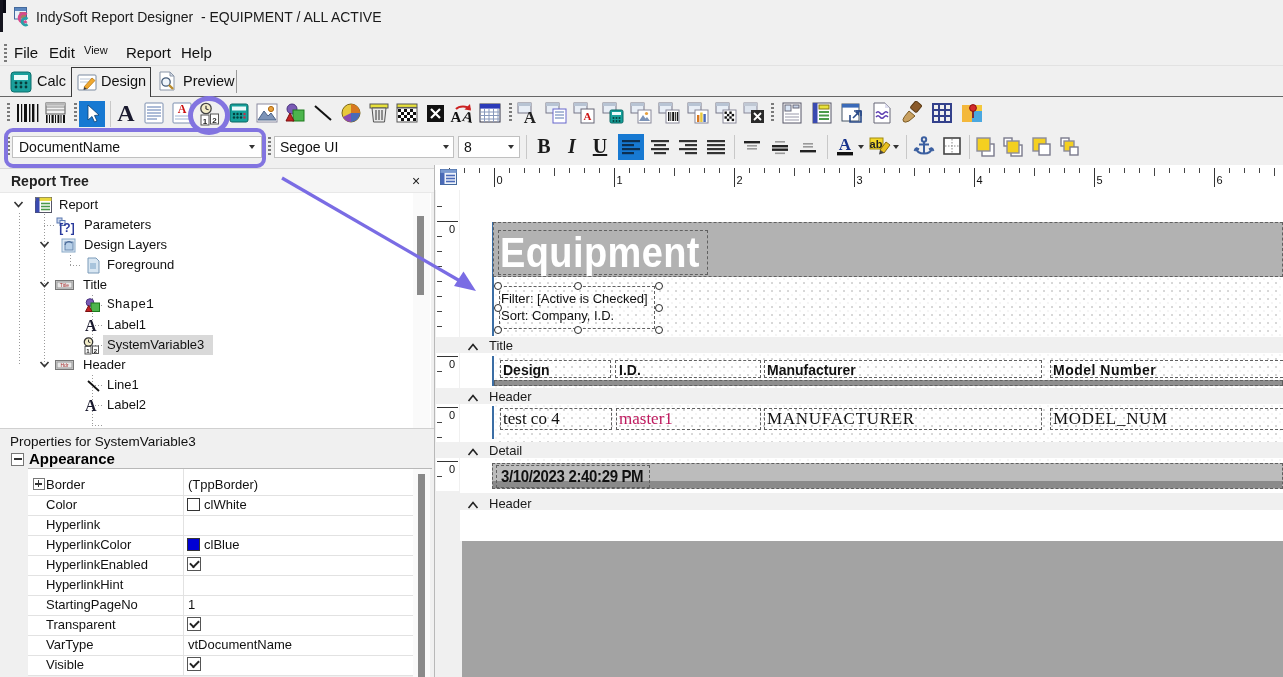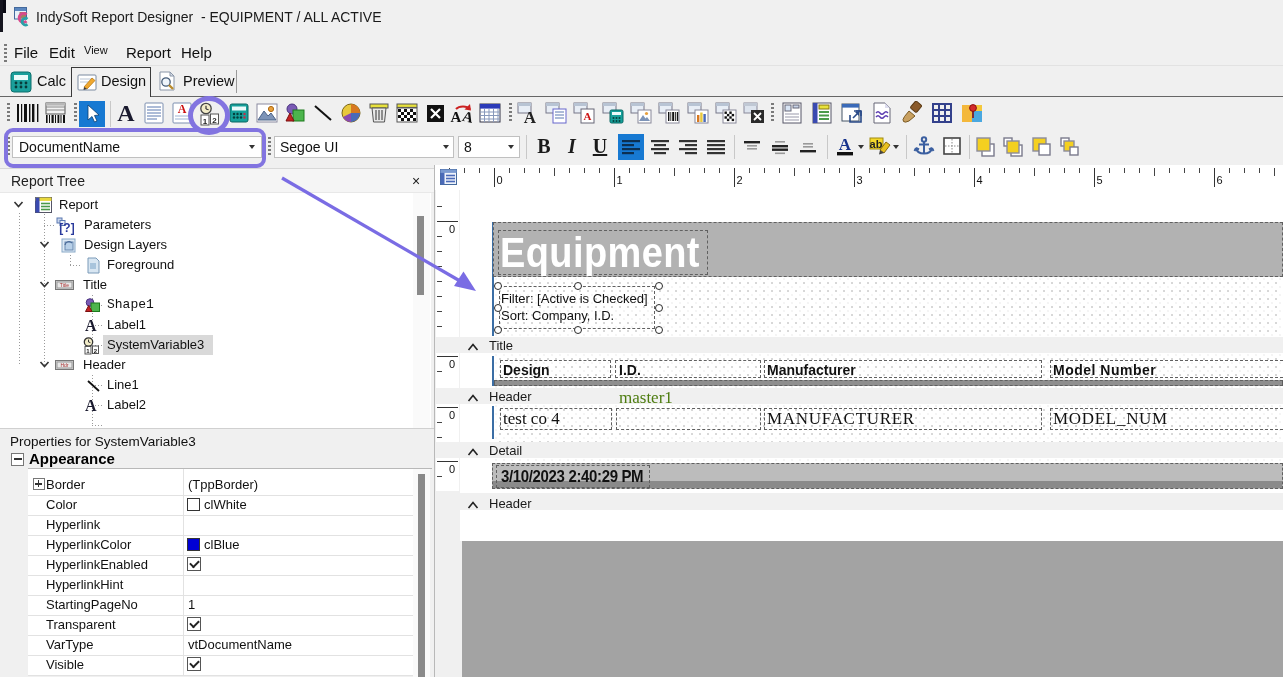--- a/index.html
+++ b/index.html
@@ -629,21 +629,21 @@
 
 <div class="abs" style="left:188px;top:96px;width:42px;height:39px;border:5px solid #8274e0;border-radius:50%;box-sizing:border-box;z-index:30;"></div>
 
 <svg class="abs" style="left:0;top:0;z-index:29;" width="500" height="320">
 <line x1="282" y1="178" x2="460" y2="281" stroke="#7a6ce4" stroke-width="3.2"></line>
 <path d="M476 291 L454 286 L463.5 271.5 Z" fill="#7a6ce4"></path>
 </svg>
 
 <div class="abs" style="left:0;top:168px;width:431px;height:260px;background:#fff;"></div>
 <div class="abs" style="left:0;top:168px;width:434px;height:25px;background:#f5f5f5;border-top:1px solid #d8d8d8;border-bottom:1px solid #e8e8e8;box-sizing:border-box;"></div>
-<div class="abs" style="left:11px;top:173px;font-size:14px;color:#222;">Report Tree</div>
+<div class="abs" style="left:11px;top:173px;font-size:14px;color:#222;font-weight:bold;">Report Tree</div>
 <div class="abs" style="left:412px;top:173px;font-size:14px;color:#222;">×</div>
 
 <div class="dline" style="left:19px;top:213px;height:152px;"></div>
 <div class="dline" style="left:44px;top:214px;height:151px;"></div>
 <div class="dlineh" style="left:44px;top:225px;width:12px;"></div>
 <div class="dline" style="left:70px;top:255px;height:11px;"></div>
 <div class="dlineh" style="left:70px;top:265px;width:12px;"></div>
 <div class="dline" style="left:92px;top:295px;height:51px;"></div>
 <div class="dlineh" style="left:92px;top:305px;width:11px;"></div>
 <div class="dlineh" style="left:92px;top:325px;width:11px;"></div>
@@ -964,21 +964,21 @@
     <span class="nm">Header</span>
   </div>
 
 <div class="abs dots" style="left:494px;top:404px;width:789px;height:38px;"></div>
 <div class="abs" style="left:492px;top:406px;width:2px;height:33px;background:#3b6ea5;"></div>
 <div class="abs dash" style="left:500px;top:408px;width:112px;height:22px;box-sizing:border-box;"></div>
 <div class="abs dash" style="left:616px;top:408px;width:145px;height:22px;box-sizing:border-box;"></div>
 <div class="abs dash" style="left:764px;top:408px;width:278px;height:22px;box-sizing:border-box;"></div>
 <div class="abs dash" style="left:1050px;top:408px;width:233px;height:22px;border-right:none;box-sizing:border-box;"></div>
 <div class="abs" style="left:503px;top:409px;font-family:'Liberation Serif',serif;font-size:17px;color:#111;">test co 4</div>
-<div class="abs" style="left:619px;top:388px;font-family:'Liberation Serif',serif;font-size:17px;color:#4d7c0f;">master1</div>
+<div class="abs" style="left:619px;top:409px;font-family:'Liberation Serif',serif;font-size:17px;color:#be185d;">master1</div>
 <div class="abs" style="left:767px;top:409px;font-family:'Liberation Serif',serif;font-size:17px;color:#111;letter-spacing:0.7px;">MANUFACTURER</div>
 <div class="abs" style="left:1053px;top:409px;font-family:'Liberation Serif',serif;font-size:17px;color:#111;letter-spacing:0.7px;">MODEL_NUM</div>
 
 <div class="bandbar" style="top:442px;">
     <span class="car"><svg width="12" height="10">
         <path d="M1.5 8 L6 2.5 L10.5 8" fill="none" stroke="#222" stroke-width="1.6"></path>
       </svg></span>
     <span class="nm">Detail</span>
   </div>
 

